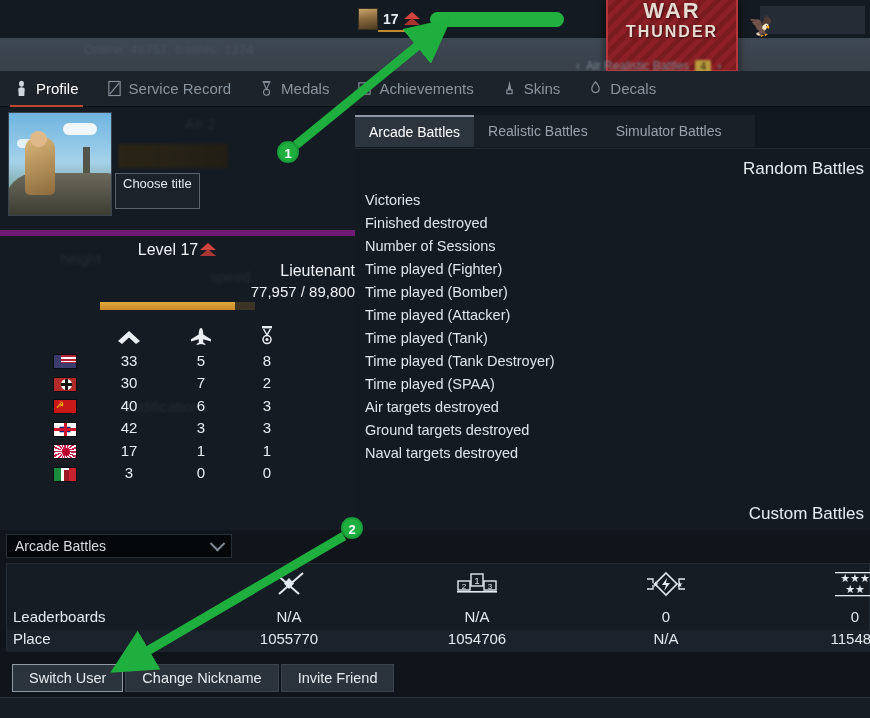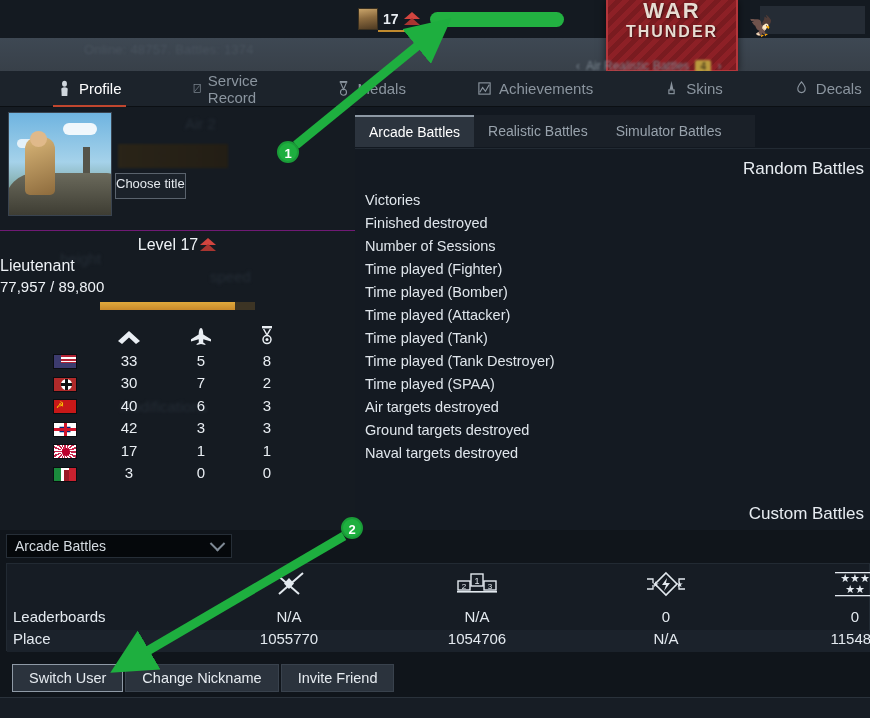--- a/index.html
+++ b/index.html
@@ -47,21 +47,21 @@
   .mode-strip { position:absolute; left:576px; top:56px; width:294px; height:20px;
                 font-size:12px; color:#7c8792; filter:blur(.9px);
                 display:flex; align-items:center; gap:6px; }
   .mode-pip { display:inline-block; width:16px; height:13px; background:#b99a3e; color:#2b2410;
               font-size:10px; text-align:center; line-height:13px; border-radius:2px; }
 
   
   .navbar { position:absolute; left:0; top:71px; width:870px; height:36px;
             background:#1c232b; border-bottom:1px solid #0b0f13; display:flex; align-items:center; }
   .navtab { display:flex; align-items:center; gap:7px; padding:0 14px; height:36px;
-            font-size:15px; color:#8b959f; position:relative;margin-left:43px; }
+            font-size:15px; color:#8b959f; position:relative; }
   .navtab.sel { color:#ffffff; }
   .navtab.sel::after { content:''; position:absolute; left:10px; right:10px; bottom:0; height:2px;
                        background:#c0462e; }
   .navico { width:15px; height:17px; display:block; }
 
   
   .leftcol { position:absolute; left:0; top:107px; width:355px; height:423px; background:#151b22; }
   .avbox { position:absolute; left:8px; top:112px; width:104px; height:104px;
            border:1px solid #3a4450; background:#0c1015; overflow:hidden; }
   .avsky { position:absolute; inset:0;
@@ -73,27 +73,27 @@
   .avplane { position:absolute; left:-4px; bottom:0; width:112px; height:42px;
              background:linear-gradient(180deg,#6b6a5c,#3e3d33); border-radius:30px 10px 0 0; }
   .avpilot { position:absolute; left:16px; top:24px; width:30px; height:58px;
              background:linear-gradient(160deg,#d9b678,#8d6b3d); border-radius:12px 12px 5px 5px; }
   .avhead { position:absolute; left:21px; top:18px; width:17px; height:16px; border-radius:50%;
             background:#e0b98a; }
   .avtail { position:absolute; left:74px; top:34px; width:7px; height:34px; background:#55544a; }
 
   .titleph { position:absolute; left:118px; top:144px; width:110px; height:24px;
              background:linear-gradient(90deg,#2a2418,#231e15); filter:blur(1px); }
-  .choose-title { position:absolute; left:115px; top:173px; height:26px; padding:0 0;
+  .choose-title { position:absolute; left:115px; top:173px; height:36px; padding:0 7px;
                   border:1px solid #5a636d; background:#1b222a; color:#e4e9ee; font-size:13px;
                   line-height:20px; }
   .ghost { position:absolute; color:#242c35; font-size:15px; filter:blur(1.4px); pointer-events:none; }
 
   .lvlbox { position:absolute; left:0; top:230px; width:355px; height:92px;
-            border-top:1px solid #701a75; text-align:left; }
+            border-top:6px solid #701a75; text-align:right; }
   .lvl-line { font-size:16px; color:#eef2f6; margin-top:5px; display:flex; justify-content:center;
               align-items:center; gap:2px; }
   .lvl-rank { font-size:16px; color:#eef2f6; margin-top:3px; }
   .lvl-xp  { font-size:15px; color:#eef2f6; margin-top:3px; }
   .xpbar { position:absolute; left:100px; top:302px; width:155px; height:8px; background:#3c3424; }
   .xpfill { height:100%; background:linear-gradient(180deg,#e0a93c,#c8892a); }
 
   .natgrid { position:absolute; left:40px; top:325px; width:260px; }
   .nat-head { display:grid; grid-template-columns:50px 78px 66px 66px; align-items:end; height:24px; }
   .nat-row  { display:grid; grid-template-columns:50px 78px 66px 66px; align-items:center; height:22.5px;

